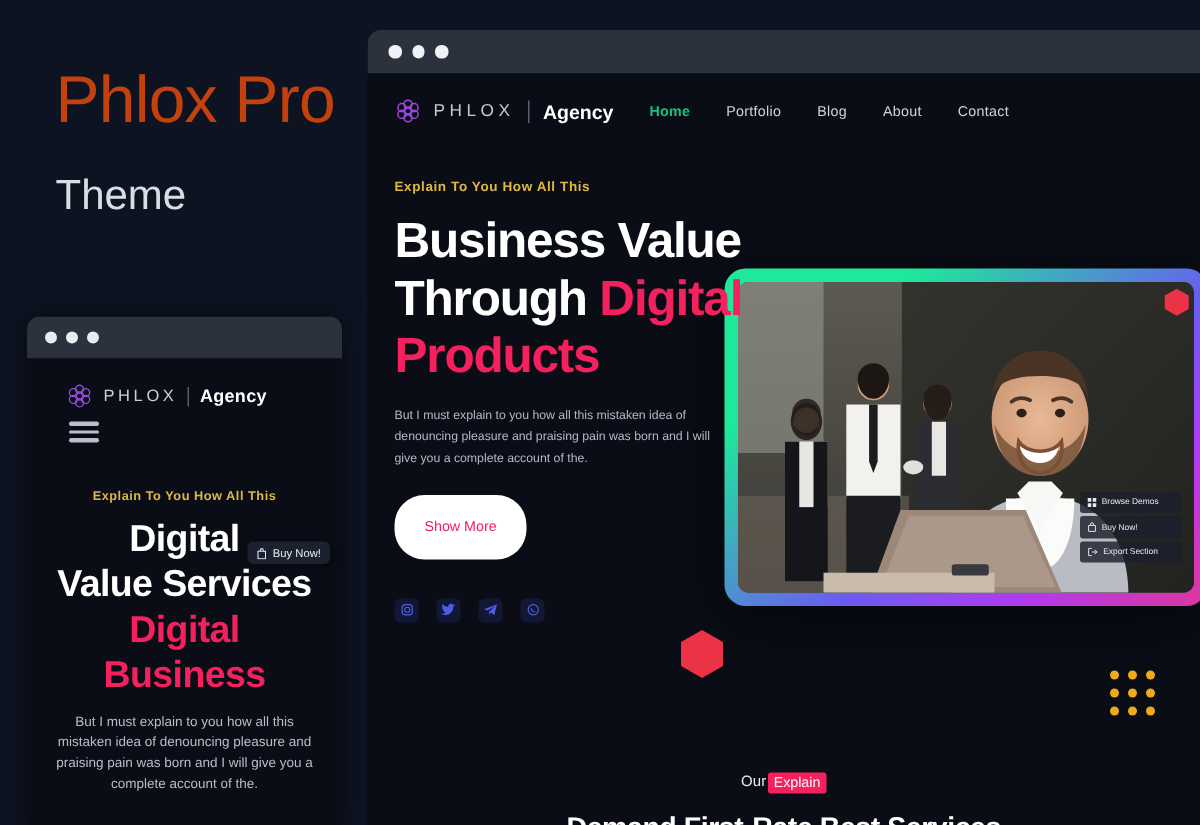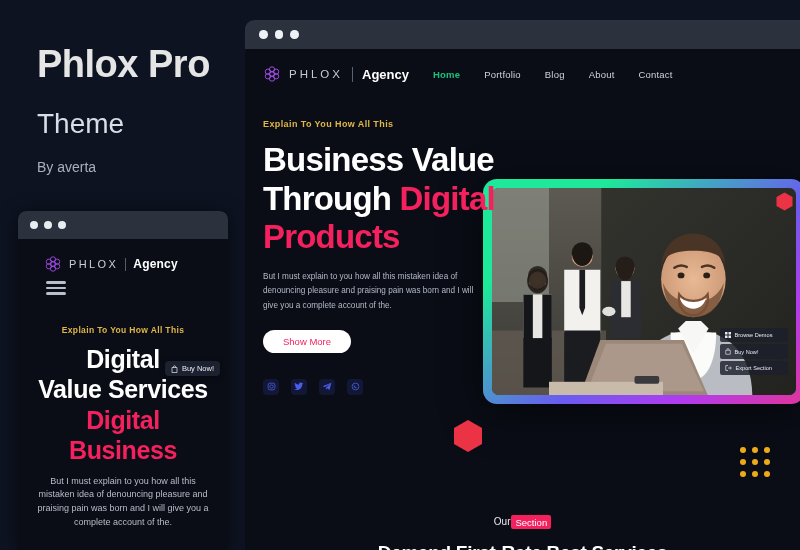--- a/index.html
+++ b/index.html
@@ -6,21 +6,21 @@
   html,body{
     width:800px; height:550px; overflow:hidden;
     background:#0d1321;
     font-family:"Liberation Sans", sans-serif;
   }
   .stage{ position:relative; width:800px; height:550px; background:#0d1321; }
 
   
   .promo{ position:absolute; left:37px; top:45px; width:200px; }
   .promo-title{
-    font-size:38px; font-weight:bold; color:#e5e5e5; line-height:1.0;
+    font-size:44px; font-weight:normal; color:#c2410c; line-height:1.0;
     letter-spacing:-0.5px;
   }
   .promo-sub{
     font-size:28px; font-weight:300; color:#d8dde6; line-height:1.2;
     margin-top:24px;
   }
   .promo-by{ font-size:14px; color:#a8b0bd; margin-top:18px; }
 
   
   .mobile{
@@ -94,21 +94,21 @@
     position:relative; z-index:5;
   }
   .h1 .pink{ color:#f5215e; }
   .lead{
     margin-top:13px; font-size:8.2px; color:#b2b9c6; line-height:1.75;
     max-width:225px; position:relative; z-index:5;
   }
   .cta{
     margin-top:17px; display:inline-flex; align-items:center; justify-content:center;
     background:#fff; color:#f5215e; font-size:9.5px;
-    padding:6px 20px; border-radius:20px; border:none; cursor:pointer;
+    padding:16px 20px; border-radius:20px; border:none; cursor:pointer;
     position:relative; z-index:5;
   }
   .socials{ margin-top:26px; display:flex; gap:12px; position:relative; z-index:5; }
   .soc{
     width:16px; height:16px; border-radius:4px;
     background:rgba(60,70,200,.18);
     display:flex; align-items:center; justify-content:center;
   }
 
   
@@ -156,21 +156,20 @@
   }
 </style>
 </head>
 <body>
 
 <div class="stage">
 
   <div class="promo">
     <div class="promo-title">Phlox Pro</div>
     <div class="promo-sub">Theme</div>
-    <div class="promo-by">By averta</div>
   </div>
 
   <div class="mobile">
     <div class="mobile-bar">
       <span class="dot"></span>
       <span class="dot"></span>
       <span class="dot"></span>
     </div>
     <div class="mobile-body">
       <div class="m-logo-row">
@@ -389,20 +388,20 @@
         <i></i>
           <i></i>
           <i></i>
         <i></i>
           <i></i>
           <i></i>
       </div>
 
       <div class="services">
         <div>
-          <span class="svc-eyebrow">Our</span><span class="svc-hl">Section</span>
+          <span class="svc-eyebrow">Our</span><span class="svc-hl">Explain</span>
         </div>
         <div class="svc-title">Demand First-Rate Best Services</div>
       </div>
 
     </div>
   </div>
 </div>
 
 </body></html>

